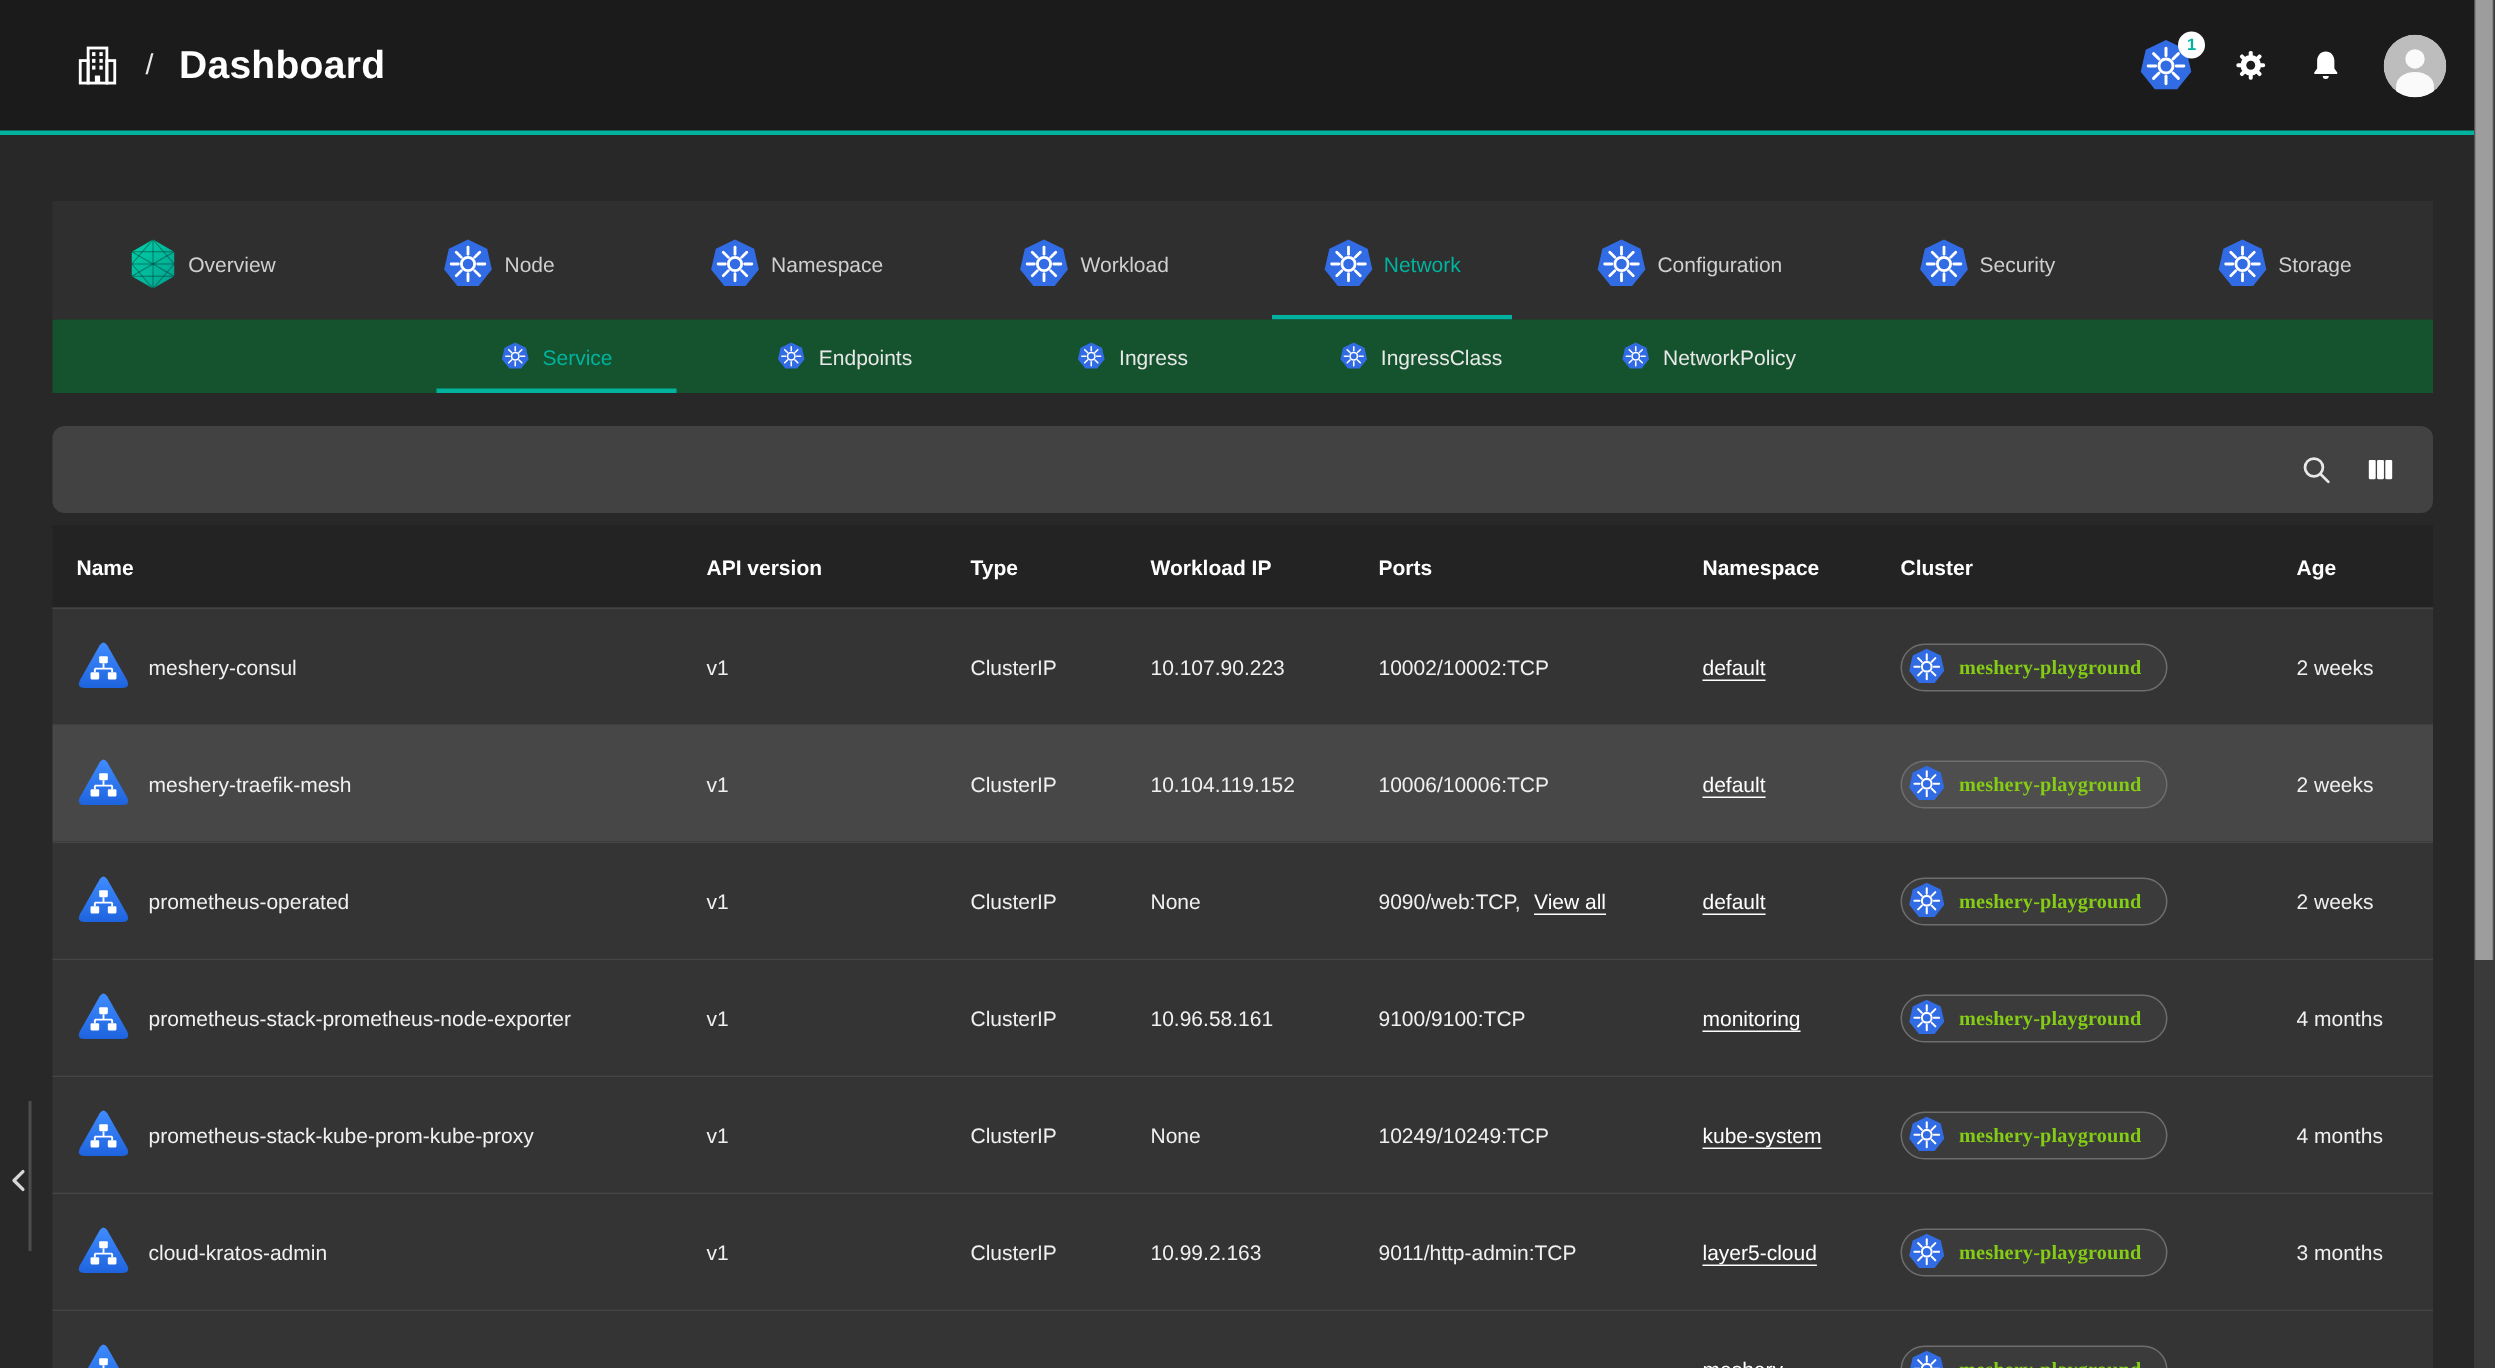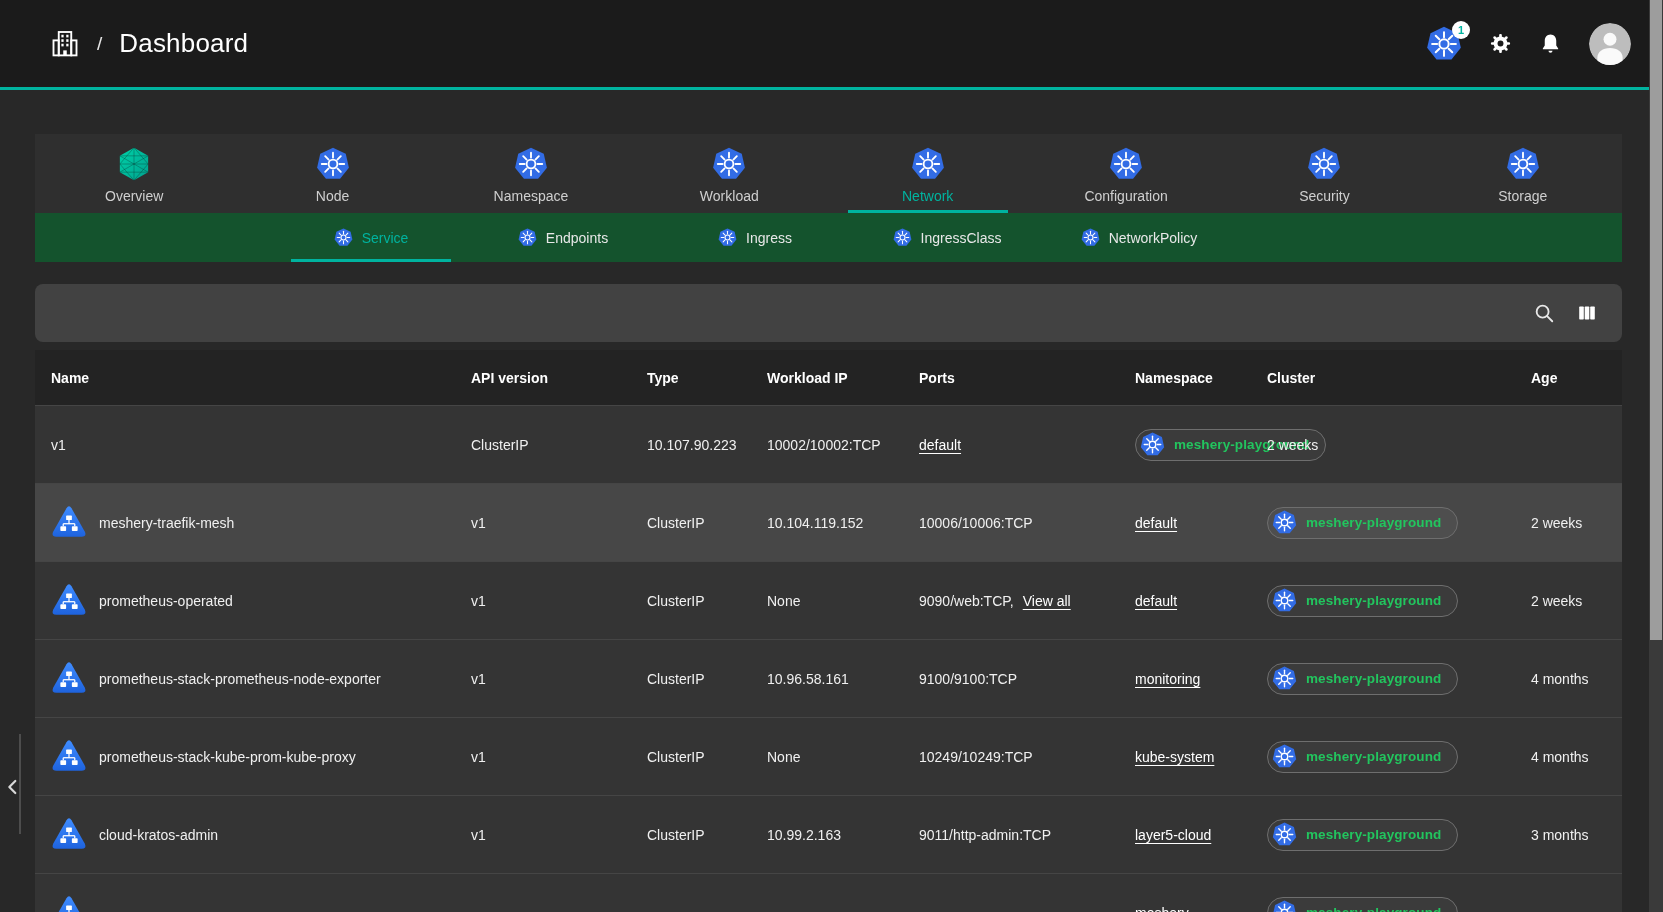--- a/index.html
+++ b/index.html
@@ -4,42 +4,42 @@
 <style>
   html,body{margin:0;padding:0;width:1663px;height:912px;overflow:hidden;background:#282828;
     font-family:"Liberation Sans","DejaVu Sans",sans-serif;-webkit-font-smoothing:antialiased;}
   *{box-sizing:border-box;}
 
   
   .app-header{position:relative;height:90px;background:#1b1b1b;border-bottom:3px solid #00B39F;
     display:flex;align-items:center;}
   .breadcrumb{display:flex;align-items:center;gap:17px;margin-left:50px;}
   .crumb-sep{color:#e8e8e8;font-size:19px;}
-  .page-title{color:#fff;font-size:26px;font-weight:normal;letter-spacing:.2px;}
+  .page-title{color:#fff;font-size:26px;font-weight:bold;letter-spacing:.2px;}
   .header-actions{margin-left:auto;margin-right:32px;display:flex;align-items:center;gap:27px;}
   .ctx-btn{position:relative;width:36px;height:36px;cursor:pointer;}
   .ctx-badge{position:absolute;top:-5px;right:-8px;width:18px;height:18px;border-radius:50%;
     background:#fff;color:#00B39F;font-size:11px;font-weight:bold;display:flex;align-items:center;justify-content:center;}
   .hicon{width:23px;height:23px;cursor:pointer;}
   .avatar{width:42px;height:42px;border-radius:50%;overflow:hidden;cursor:pointer;}
 
   
   .scrollbar{position:fixed;top:0;right:0;width:14px;height:912px;background:#3a3a3a;z-index:50;}
   .scroll-thumb{position:absolute;top:0;left:1px;width:12px;height:640px;background:#9d9d9d;}
 
   
   .drawer-toggle{position:absolute;left:2px;top:772px;width:22px;height:30px;cursor:pointer;}
   .drawer-edge{position:absolute;left:19px;top:734px;width:2px;height:100px;background:#4d4d4d;}
 
   
   .container{width:1587px;margin:44px 0 0 35px;}
 
   
   .tabs-card{height:79px;background:#2f2f2f;display:grid;grid-template-columns:repeat(8,1fr);}
-  .tab{position:relative;display:flex;flex-direction:column;align-items:center;justify-content:center;
+  .tab{position:relative;display:flex;flex-direction:row;align-items:center;justify-content:center;
     gap:7px;padding-top:4px;cursor:pointer;}
   .tab-ic{width:34px;height:34px;}
   .tab .tlabel{font-size:14px;color:#cfcfcf;}
   .tab.sel .tlabel{color:#00B39F;}
   .tab-indicator{position:absolute;bottom:0;left:50%;transform:translateX(-50%);width:160px;height:3px;background:#00B39F;}
 
   
   .subtabs{position:relative;height:49px;background:#14532d;display:flex;padding-left:240px;}
   .subtab{position:relative;width:192px;display:flex;align-items:center;justify-content:center;gap:9px;cursor:pointer;}
   .subtab-ic{width:19px;height:19px;}
@@ -62,21 +62,21 @@
   .row.highlight{background:#474747;}
   .cell{color:#f0f0f0;font-size:14px;}
   .name-cell{display:flex;align-items:center;gap:12px;}
   .svc-ic{width:36px;height:40px;flex:0 0 auto;}
   .ns-link,.viewall-link{color:#fff;text-decoration:underline;text-underline-offset:3px;cursor:pointer;}
   .viewall-link{margin-left:9px;}
   .chip{display:inline-flex;align-items:center;gap:9px;height:32px;max-width:258px;
     border:1px solid #6e6e6e;border-radius:16px;background:rgba(255,255,255,0.04);
     padding:0 16px 0 4px;cursor:pointer;}
   .chip-ic{width:25px;height:25px;flex:0 0 auto;}
-  .chip .chip-label{color:#22c55e;font-size:13.5px;font-weight:600;letter-spacing:.1px;white-space:nowrap;}
+  .chip .chip-label{color:#84cc16;font-size:13.5px;font-weight:600;letter-spacing:.1px;white-space:nowrap;font-family:Liberation Serif, serif;}
 </style>
 </head>
 <body>
 
 <svg width="0" height="0" style="position:absolute" aria-hidden="true">
   <defs>
     <linearGradient id="gradMesh" x1="0" y1="0" x2="1" y2="1">
       <stop offset="0" stop-color="#00D3A9"></stop>
         <stop offset="1" stop-color="#00A08D"></stop>
     </linearGradient>
@@ -324,20 +324,26 @@
       <div class="hcell">API version</div>
       <div class="hcell">Type</div>
       <div class="hcell">Workload IP</div>
       <div class="hcell">Ports</div>
       <div class="hcell">Namespace</div>
       <div class="hcell">Cluster</div>
       <div class="hcell">Age</div>
     </div>
 
     <div class="row tgrid">
+      <div class="cell name-cell">
+        <svg class="svc-ic">
+            <use href="#i-service"></use>
+          </svg>
+        <span>meshery-consul</span>
+      </div>
       <div class="cell">v1</div>
       <div class="cell">ClusterIP</div>
       <div class="cell">10.107.90.223</div>
       <div class="cell"><span>10002/10002:TCP</span><span class="viewall-link"></span></div>
       <div class="cell"><span class="ns-link">default</span></div>
       <div class="cell"><span class="chip">
             <svg class="chip-ic">
               <use href="#i-k8s"></use>
             </svg>
             <span class="chip-label">meshery-playground</span>

